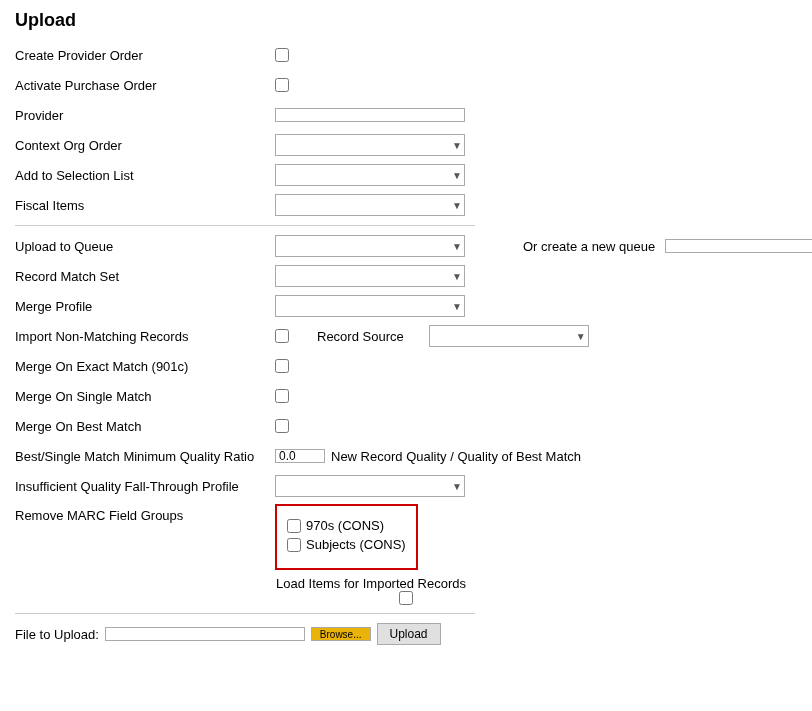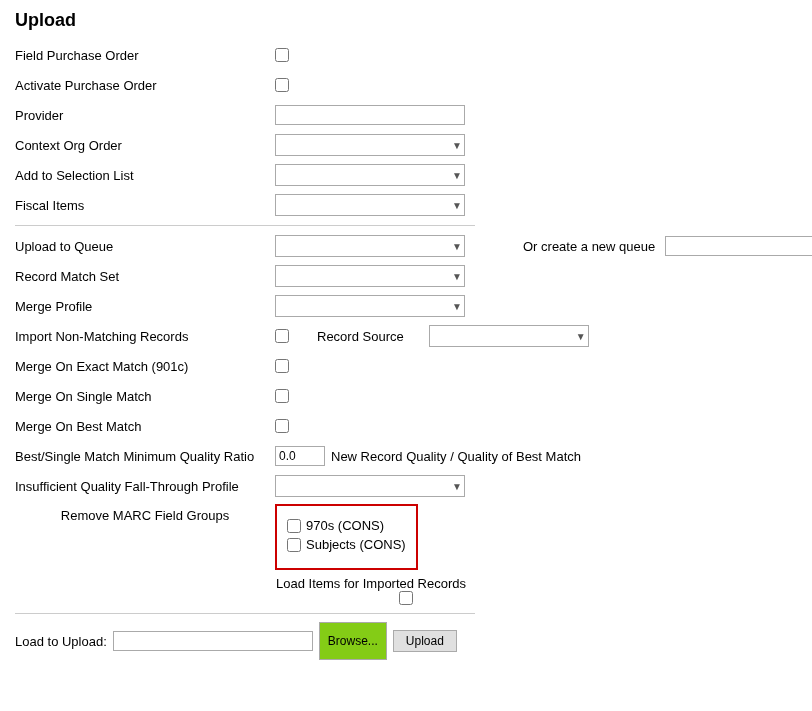--- a/index.html
+++ b/index.html
@@ -29,21 +29,21 @@
       min-width: 260px;
       font-size: 13px;
     }
     .form-control-area {
       display: flex;
       align-items: center;
       gap: 8px;
     }
     input[type="text"] {
       border: 1px solid #aaa;
-      height: 20px;
+      height: 14px;
       font-size: 12px;
       padding: 1px 3px;
       background: #fff;
     }
     input[type="text"].wide {
       width: 190px;
     }
     .select-wrap {
       position: relative;
       display: inline-block;
@@ -106,24 +106,24 @@
       gap: 25px;
       margin-left: 20px;
     }
     .file-upload-row {
       display: flex;
       align-items: center;
       gap: 6px;
     }
     .browse-btn {
       border: 1px solid #aaa;
-      background: #84cc16;
-      height: 38px;
+      background: #eab308;
+      height: 14px;
       padding: 0 8px;
-      font-size: 12px;
+      font-size: 10px;
       cursor: pointer;
     }
     .upload-btn {
       border: 1px solid #aaa;
       background: #e0e0e0;
       height: 22px;
       padding: 0 12px;
       font-size: 12px;
       cursor: pointer;
       font-weight: normal;
@@ -151,21 +151,21 @@
     select.record-source-select {
       width: 160px;
     }
   </style>
 </head>
 <body>
 
 <h2>Upload</h2>
 
 <div class="form-row">
-  <div class="form-label">Field Purchase Order</div>
+  <div class="form-label">Create Provider Order</div>
   <div class="form-control-area">
     <input type="checkbox" style="">
   </div>
 </div>
 
 <div class="form-row">
   <div class="form-label">Activate Purchase Order</div>
   <div class="form-control-area">
     <input type="checkbox" style="">
   </div>
@@ -305,21 +305,21 @@
     <div class="select-wrap">
       <select>
         <option value=""></option>
       </select>
       <span class="select-arrow">▼</span>
     </div>
   </div>
 </div>
 
 <div class="form-row" style="align-items:flex-start; margin-top:4px;">
-  <div class="form-label" style="padding-top:4px;text-align:center;">Remove MARC Field Groups</div>
+  <div class="form-label" style="padding-top:4px;">Remove MARC Field Groups</div>
   <div class="form-control-area">
     <div class="marc-field-box">
       <div class="marc-checkbox-row">
         <input type="checkbox" style="">
         <span>970s (CONS)</span>
       </div>
       <div class="marc-checkbox-row">
         <input type="checkbox" style="">
         <span>Subjects (CONS)</span>
       </div>
@@ -330,19 +330,19 @@
 <div class="form-row" style="margin-top:6px;flex-direction:column;">
   <div class="form-label">Load Items for Imported Records</div>
   <div class="form-control-area">
     <input type="checkbox" style="">
   </div>
 </div>
 
 <hr class="divider" style="margin-top:8px;">
 
 <div class="form-row" style="margin-top:8px;">
-  <span style="margin-right:6px;">Load to Upload:</span>
+  <span style="margin-right:6px;">File to Upload:</span>
   <div class="file-upload-row">
     <input type="text" style="width: 200px;">
     <button class="browse-btn">Browse...</button>
     <button class="upload-btn">Upload</button>
   </div>
 </div>
 
 </body></html>

